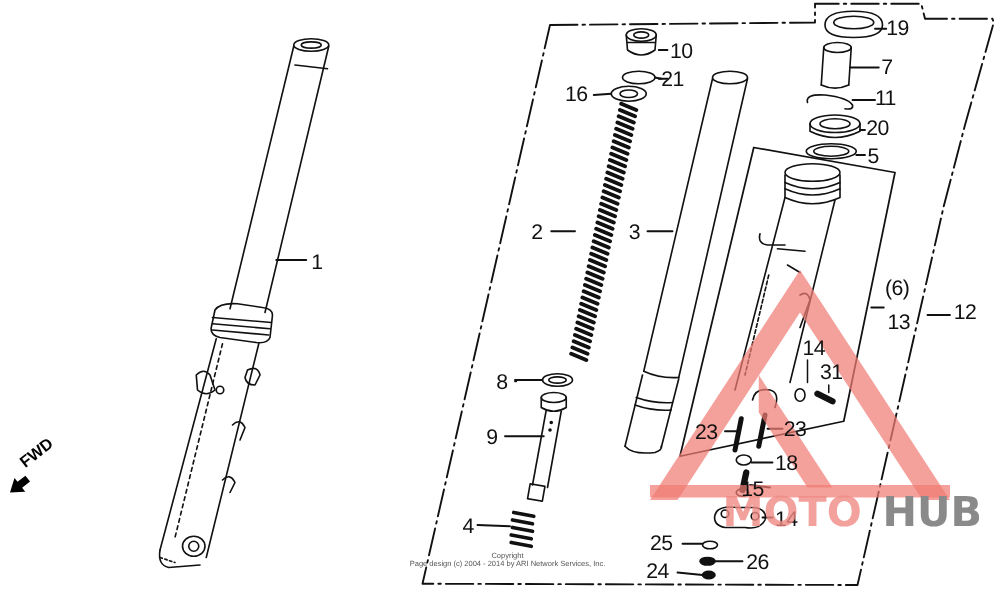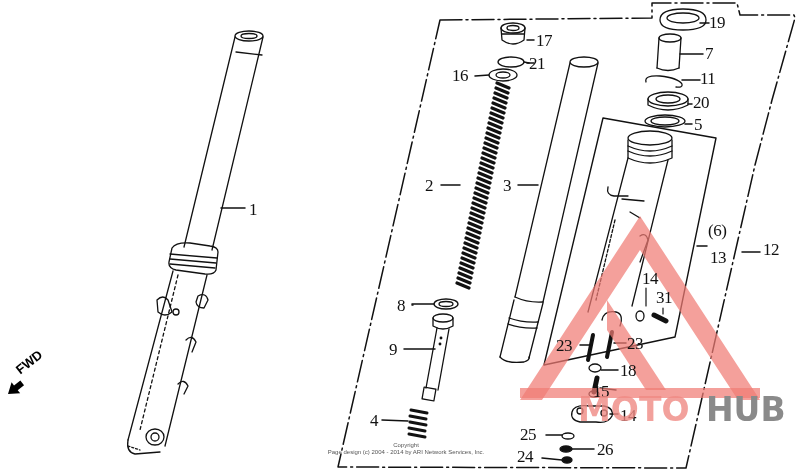--- a/index.html
+++ b/index.html
@@ -1,18 +1,18 @@
 <!DOCTYPE html>
 <html><head>
   <meta charset="utf-8">
   <style>
     html, body { margin: 0; padding: 0; background: #ffffff; }
     body { width: 800px; height: 475px; overflow: hidden; position: relative; font-family: "Liberation Sans", sans-serif; }
     #stage { position: absolute; left: 0; top: 0; width: 800px; height: 475px; }
-    .lbl { position: absolute; font-family: Liberation Serif, serif; font-size: 17px; color: #111; line-height: 1; white-space: nowrap; letter-spacing: -0.5px; }
+    .lbl { position: absolute; font-family: Liberation Sans, sans-serif; font-size: 17px; color: #111; line-height: 1; white-space: nowrap; letter-spacing: -0.5px; }
     .copy { position: absolute; font-family: "Liberation Sans", sans-serif; font-size: 6px; color: #555; white-space: nowrap; line-height: 1.2; text-align: center; }
     .fwd { position: absolute; left: 8px; top: 362px; transform: rotate(-38deg); transform-origin: left bottom; font-family: "Liberation Sans", sans-serif; font-weight: bold; font-size: 13px; color: #000; }
     .wm { position: absolute; top: 393px; font-family: "DejaVu Sans", sans-serif; font-weight: bold; font-size: 33px; letter-spacing: 0px; line-height: 1; }
   </style>
 </head>
 <body>
 
 <div id="stage">
 
   <svg width="800" height="475" viewBox="0 0 800 475" style="position:absolute;left:0;top:0">
@@ -197,21 +197,21 @@
 
   <span class="lbl" style="left:249px;top:201px">1</span>
   <span class="lbl" style="left:425px;top:177px">2</span>
   <span class="lbl" style="left:503px;top:177px">3</span>
   <span class="lbl" style="left:370px;top:412px">4</span>
   <span class="lbl" style="left:694px;top:116px">5</span>
   <span class="lbl" style="left:708px;top:222px">(6)</span>
   <span class="lbl" style="left:705px;top:45px">7</span>
   <span class="lbl" style="left:397px;top:297px">8</span>
   <span class="lbl" style="left:389px;top:341px">9</span>
-  <span class="lbl" style="left:536px;top:32px">17</span>
+  <span class="lbl" style="left:536px;top:32px">10</span>
   <span class="lbl" style="left:700px;top:70px">11</span>
   <span class="lbl" style="left:763px;top:241px">12</span>
   <span class="lbl" style="left:710px;top:249px">13</span>
   <span class="lbl" style="left:620px;top:407px">14</span>
   <span class="lbl" style="left:593px;top:383px">15</span>
   <span class="lbl" style="left:452px;top:67px">16</span>
   <span class="lbl" style="left:642px;top:270px">14</span>
   <span class="lbl" style="left:620px;top:362px">18</span>
   <span class="lbl" style="left:709px;top:14px">19</span>
   <span class="lbl" style="left:693px;top:94px">20</span>

